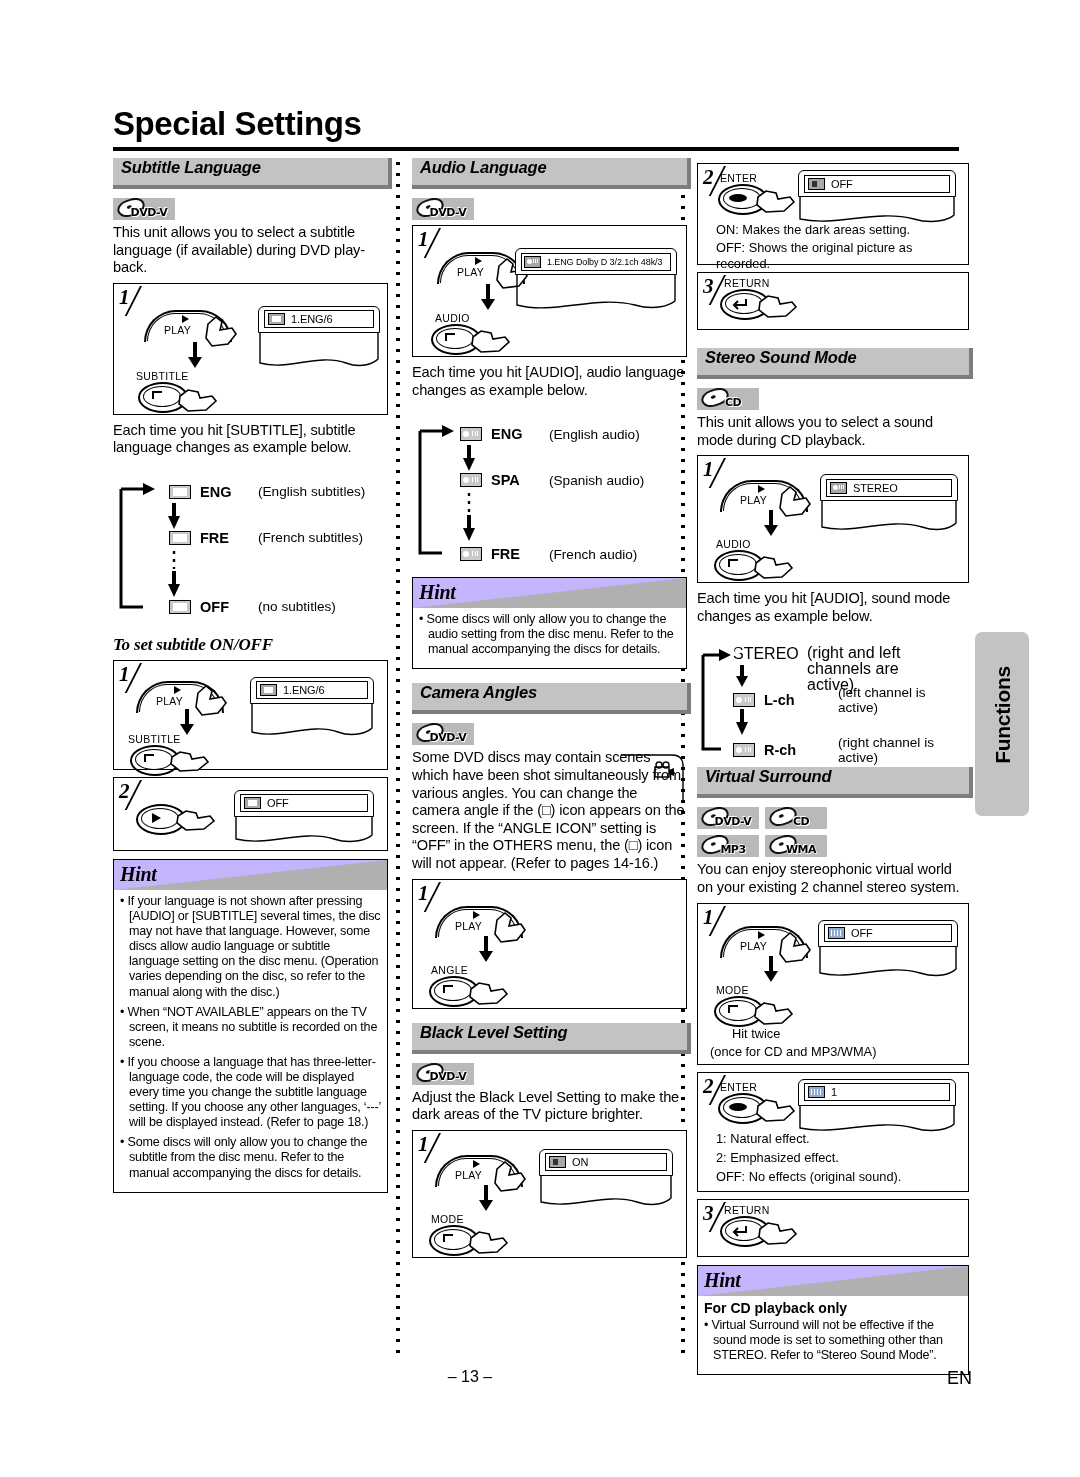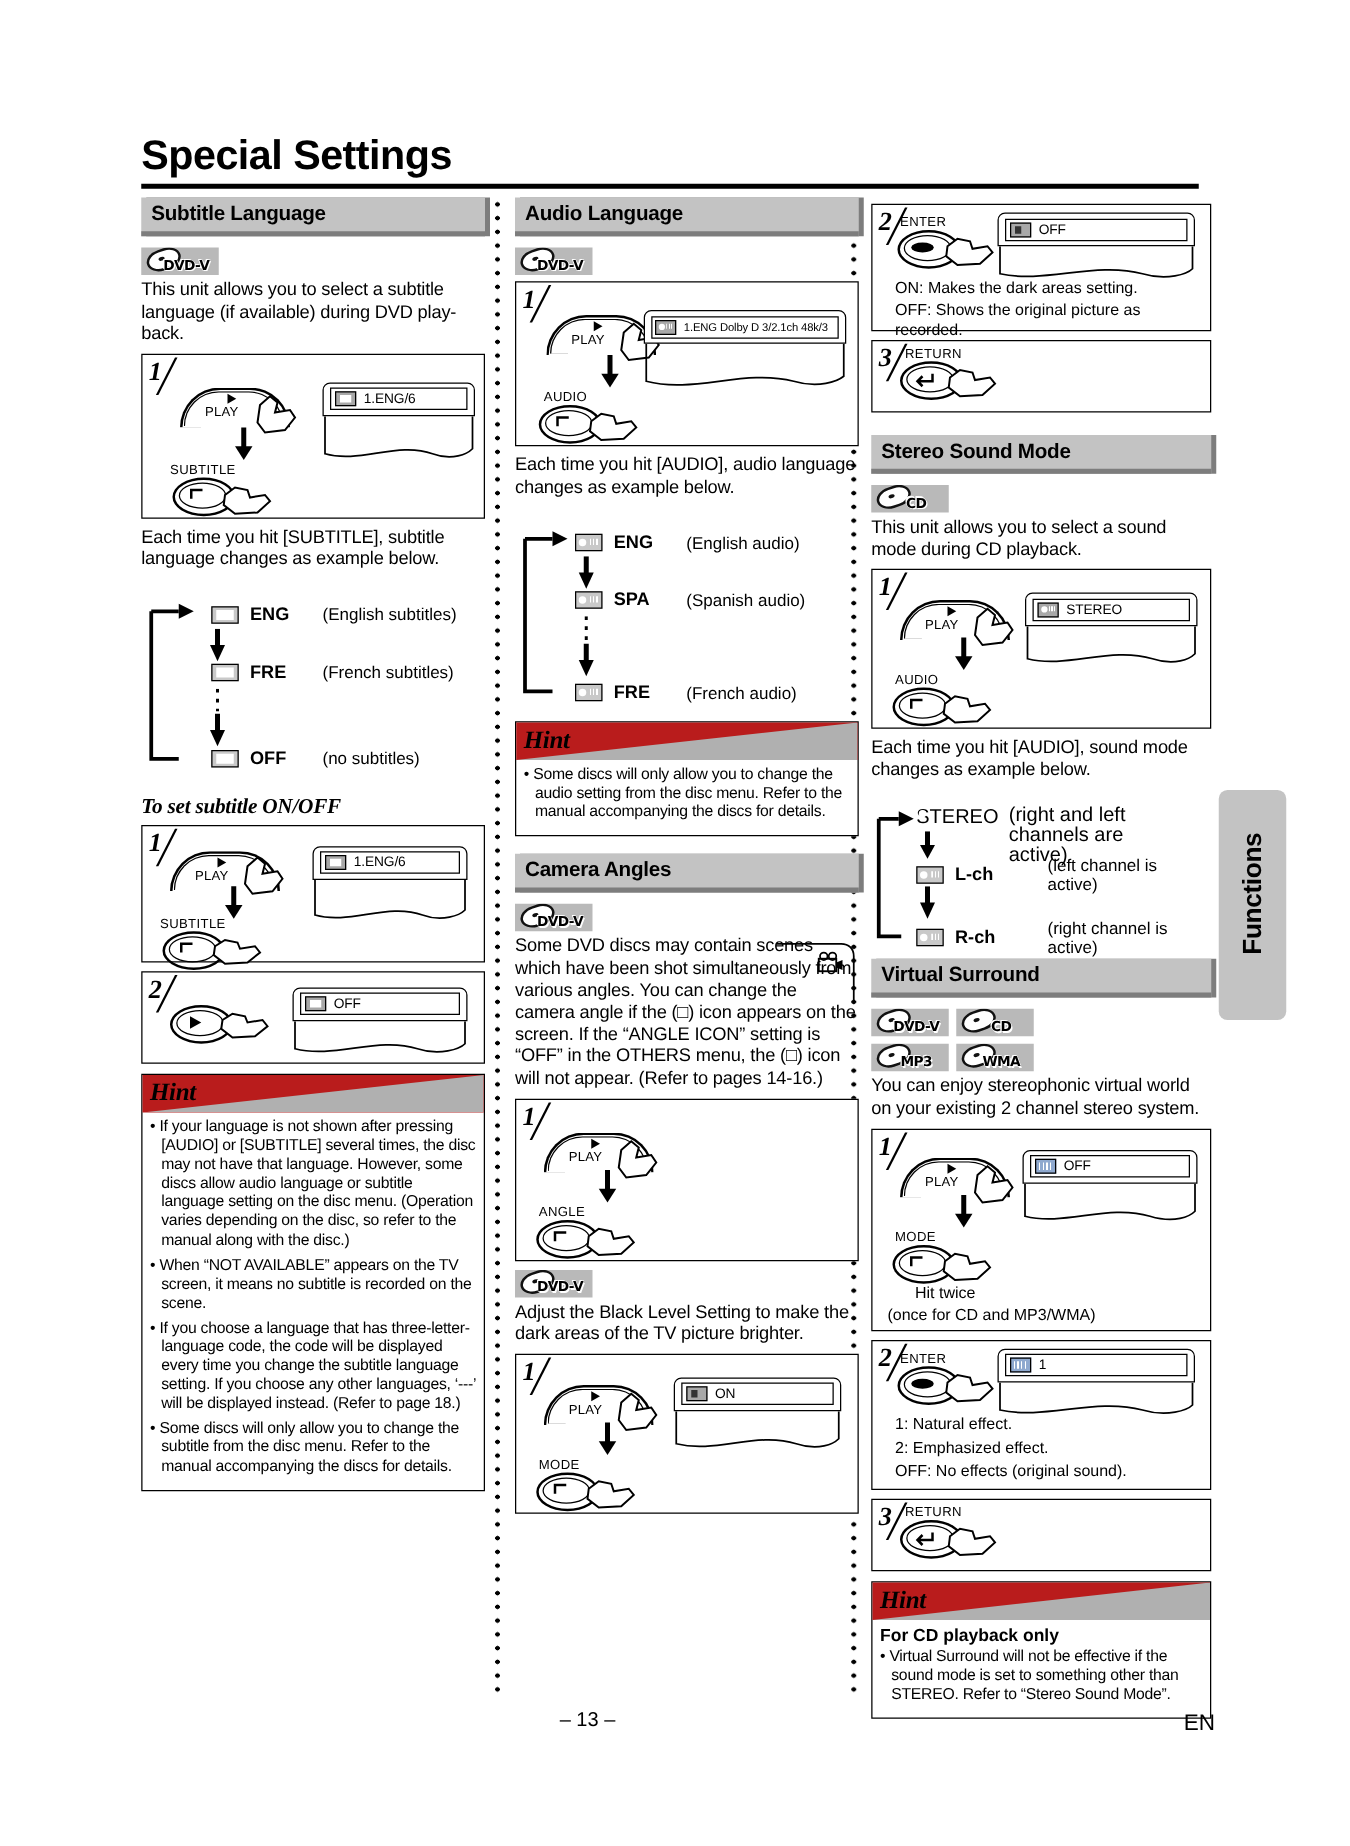--- a/index.html
+++ b/index.html
@@ -28,21 +28,21 @@
     background-size:4px 11px;background-repeat:repeat-y;}
   .dot1{left:396px;}
   .dot2{left:681px;}
 
   
   .sec{position:relative;margin-bottom:9px;}
   .sec-bar{
     position:relative;height:27px;background:#c3c3c3;
     border-bottom:4px solid #7d7d7d;
     box-shadow:4px 0 0 0 #7d7d7d;
-    display:flex;align-items:center;
+    display:flex;align-items:flex-start;font-style:italic;
   }
   .sec-bar span{font-size:16.5px;font-weight:bold;padding-left:8px;letter-spacing:-.2px;}
 
   
   .badges{display:flex;flex-wrap:wrap;gap:6px;margin:7px 0 4px 0;}
   .badge{
     width:62px;height:22px;background:#b9b9b9;position:relative;overflow:hidden;
     display:flex;align-items:center;justify-content:center;
   }
   .badge .disc{
@@ -134,21 +134,21 @@
   .sq-icon.sub:after{content:"";position:absolute;left:3px;top:2px;right:3px;bottom:2px;background:#fff;}
   .sq-icon.aud:after{content:"";position:absolute;left:2px;top:2.5px;width:6px;height:6px;
     background:#fff;border-radius:50%;}
   .sq-icon.aud:before{content:"";position:absolute;right:2px;top:3px;width:7px;height:5px;
     background:repeating-linear-gradient(90deg,#fff 0 1px,transparent 1px 2.6px);}
   .seqrow .sq-code{font-size:14.5px;font-weight:bold;min-width:58px;}
   .seqrow .sq-desc{font-size:13.6px;}
 
   
   .hint{border:1.6px solid #000;margin:8px 0 6px 0;background:#fff;}
-  .hint-head{position:relative;height:30px;overflow:hidden;background:#b91c1c;}
+  .hint-head{position:relative;height:30px;overflow:hidden;background:#c4b5fd;}
   .hint-head .wedge{position:absolute;left:0;top:0;width:100%;height:30px;}
   .hint-head .htxt{position:absolute;left:6px;top:3px;font-size:20px;font-weight:bold;
     font-style:italic;font-family:"Liberation Serif",serif;letter-spacing:-.3px;}
   .hint-body{padding:4px 6px 6px 6px;}
   .hint-body .sub{font-size:14px;font-weight:bold;margin-bottom:2px;}
   .hint-body ul{margin:0;padding:0;list-style:none;}
   .hint-body li{font-size:12.6px;line-height:15.1px;margin-bottom:5px;
     padding-left:9px;text-indent:-9px;letter-spacing:-.2px;}
   .hint-body li:before{content:"\2022  ";}
 
@@ -505,20 +505,25 @@
           <div class="o2"></div>
         <svg style="position:absolute;left:12px;top:6px;" width="16" height="16">
             <path d="M3 11 L3 4 L12 4" fill="none" stroke="#000" stroke-width="2"></path>
           </svg>
       </div>
       <svg style="position:absolute;left:54px;top:98px;" width="46" height="28">
         <path d="M4 11 L12 5 L22 7 L24 13 L36 11 L40 16 L30 25 L12 26 L3 19 Z" fill="#fff" stroke="#000" stroke-width="1.6"></path>
       </svg>
     </div>
 
+    <div class="sec" style="margin-top:14px;">
+      <div class="sec-bar">
+        <span>Black Level Setting</span>
+      </div>
+    </div>
 
     <div class="badges">
       <div class="badge">
         <i class="disc"></i>
           <span class="btxt">DVD-V</span>
       </div>
     </div>
 
     <p class="p">Adjust the Black Level Setting to make the dark areas of the TV picture brighter.</p>
 

